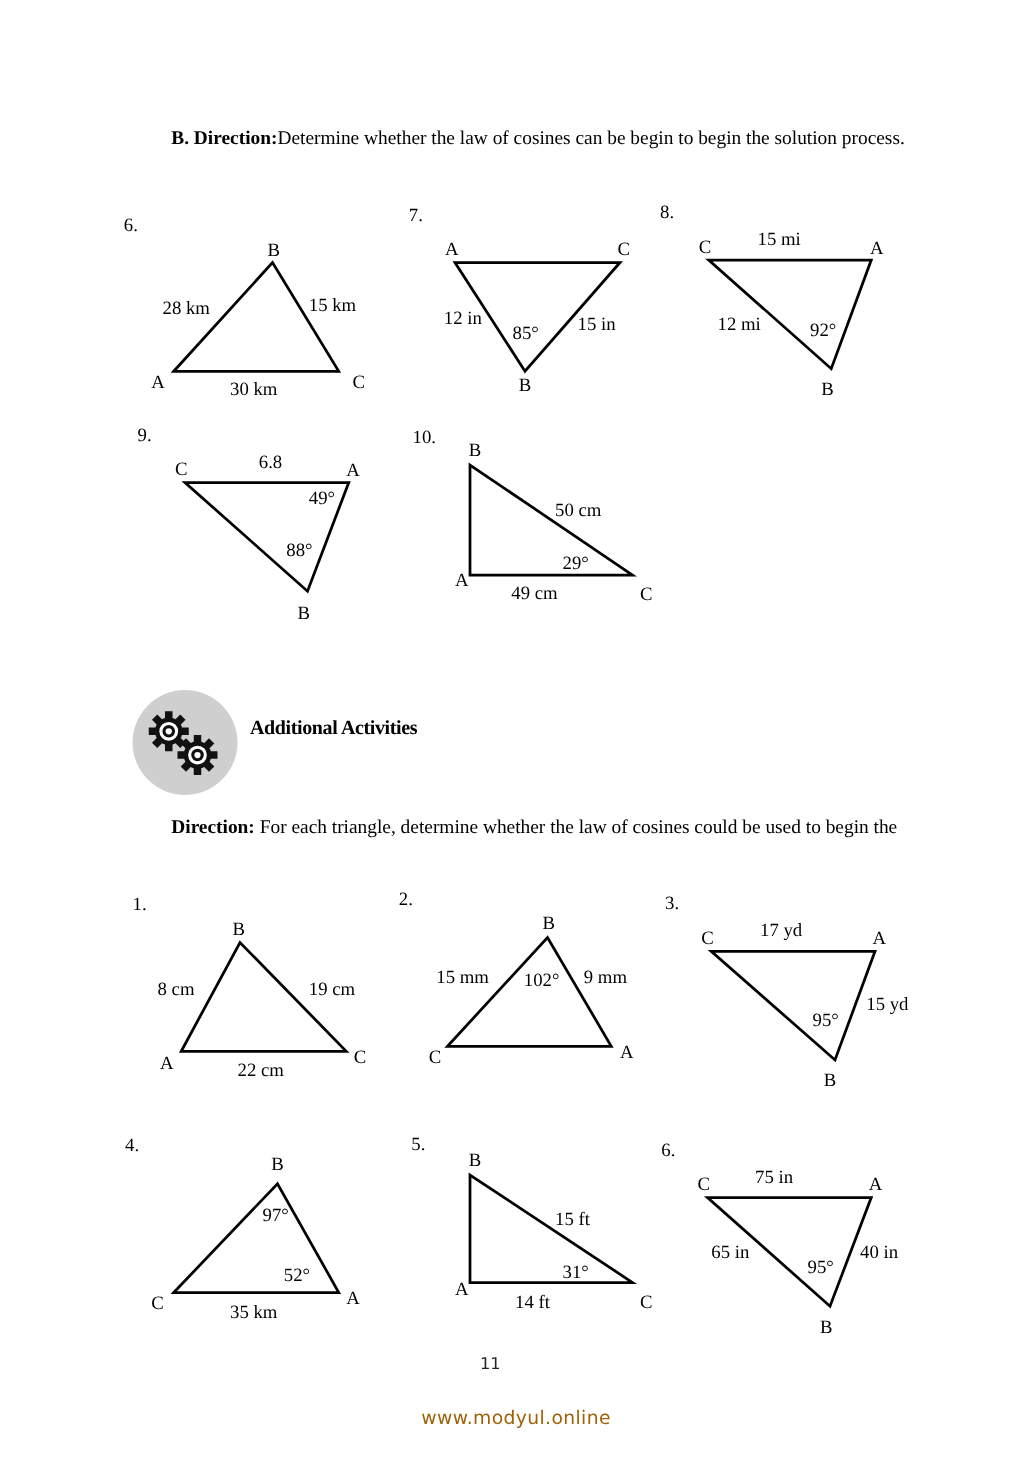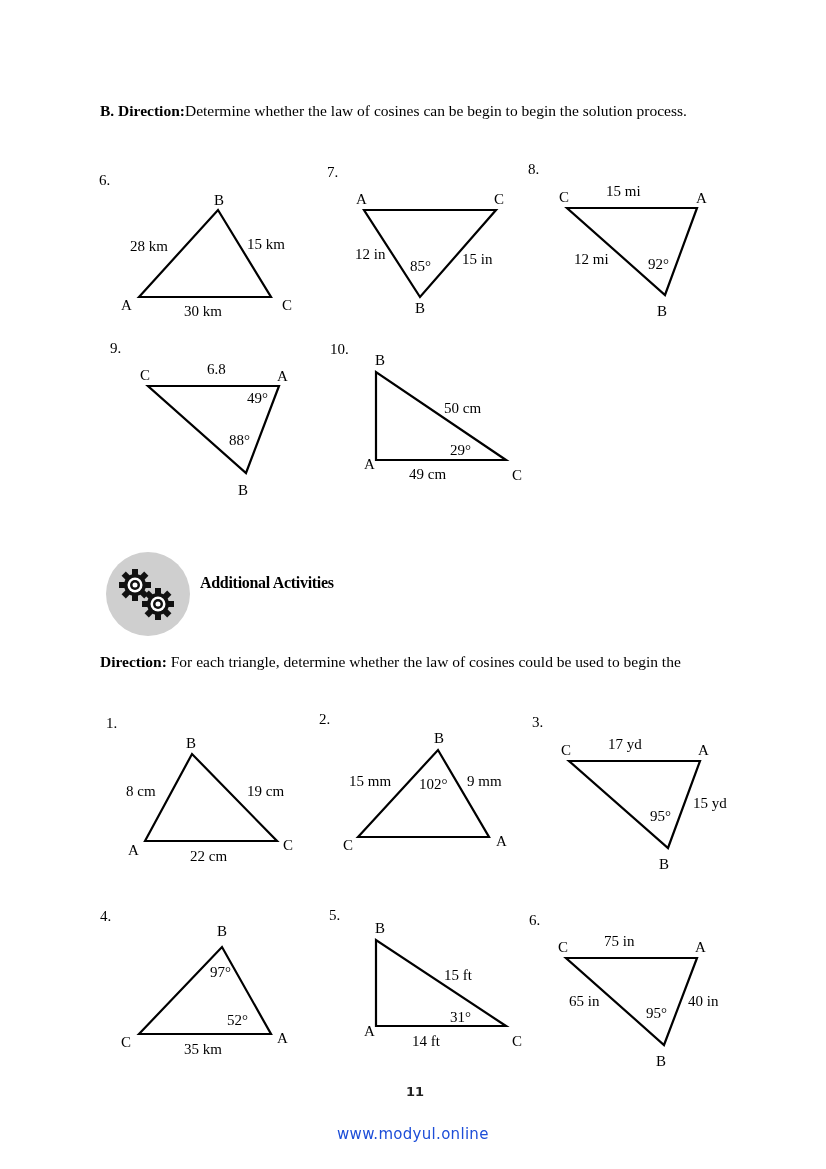--- a/index.html
+++ b/index.html
@@ -1,26 +1,26 @@
 <!DOCTYPE html>
 <html><head>
   <meta charset="utf-8">
   <style>
     html, body { margin: 0; padding: 0; background: #ffffff; }
     body { width: 826px; height: 1169px; position: relative; overflow: hidden;
            font-family: "Liberation Serif", "DejaVu Serif", serif; color: #000; }
     .abs { position: absolute; }
     .dir-text { font-size: 15.5px; line-height: 21px; }
-    .dir-text b { font-weight: bold; }
+    .dir-text b { font-weight: bold; margin-left: 37px; }
     svg.fig { position: absolute; left: 0; top: 0; overflow: visible; }
     svg.fig text { font-family: "Liberation Serif", "DejaVu Serif", serif; font-size: 15px; fill: #000; }
     svg.fig polygon { fill: none; stroke: #000; stroke-width: 2.2; stroke-linejoin: miter; }
     .section-title { font-size: 16px; font-weight: bold; letter-spacing: -0.3px; }
     .page-num { font-family: "DejaVu Sans", sans-serif; font-size: 13px; color: #222; }
-    .watermark { font-family: "DejaVu Sans", sans-serif; font-size: 15px; color: #1d4ed8; letter-spacing: 0.3px; }
+    .watermark { font-family: "DejaVu Sans", sans-serif; font-size: 15px; color: #a16207; letter-spacing: 0.3px; }
     .icon-circle { width: 84px; height: 84px; border-radius: 50%; background: #cfcfcf; }
   </style>
 </head>
 <body>
 
 <div class="abs dir-text" style="left:100px; top:100px; width:680px;">
   <div><b>B. Direction:</b><span>Determine whether the law of cosines can be begin to begin the solution process.</span></div>
 </div>
 
 <svg class="fig" width="826" height="1169">
@@ -178,14 +178,14 @@
     <text x="558" y="952">C</text>
     <text x="695" y="952">A</text>
     <text x="656" y="1066">B</text>
     <text x="604" y="946">75 in</text>
     <text x="569" y="1006">65 in</text>
     <text x="688" y="1006">40 in</text>
     <text x="646" y="1018">95°</text>
   </g>
 </svg>
 
-<div class="abs page-num" style="left:406px; top:1084px;font-weight:bold;">11</div>
+<div class="abs page-num" style="left:384px; top:1084px;">11</div>
 <div class="abs watermark" style="left:337px; top:1125px;">www.modyul.online</div>
 
 </body></html>

